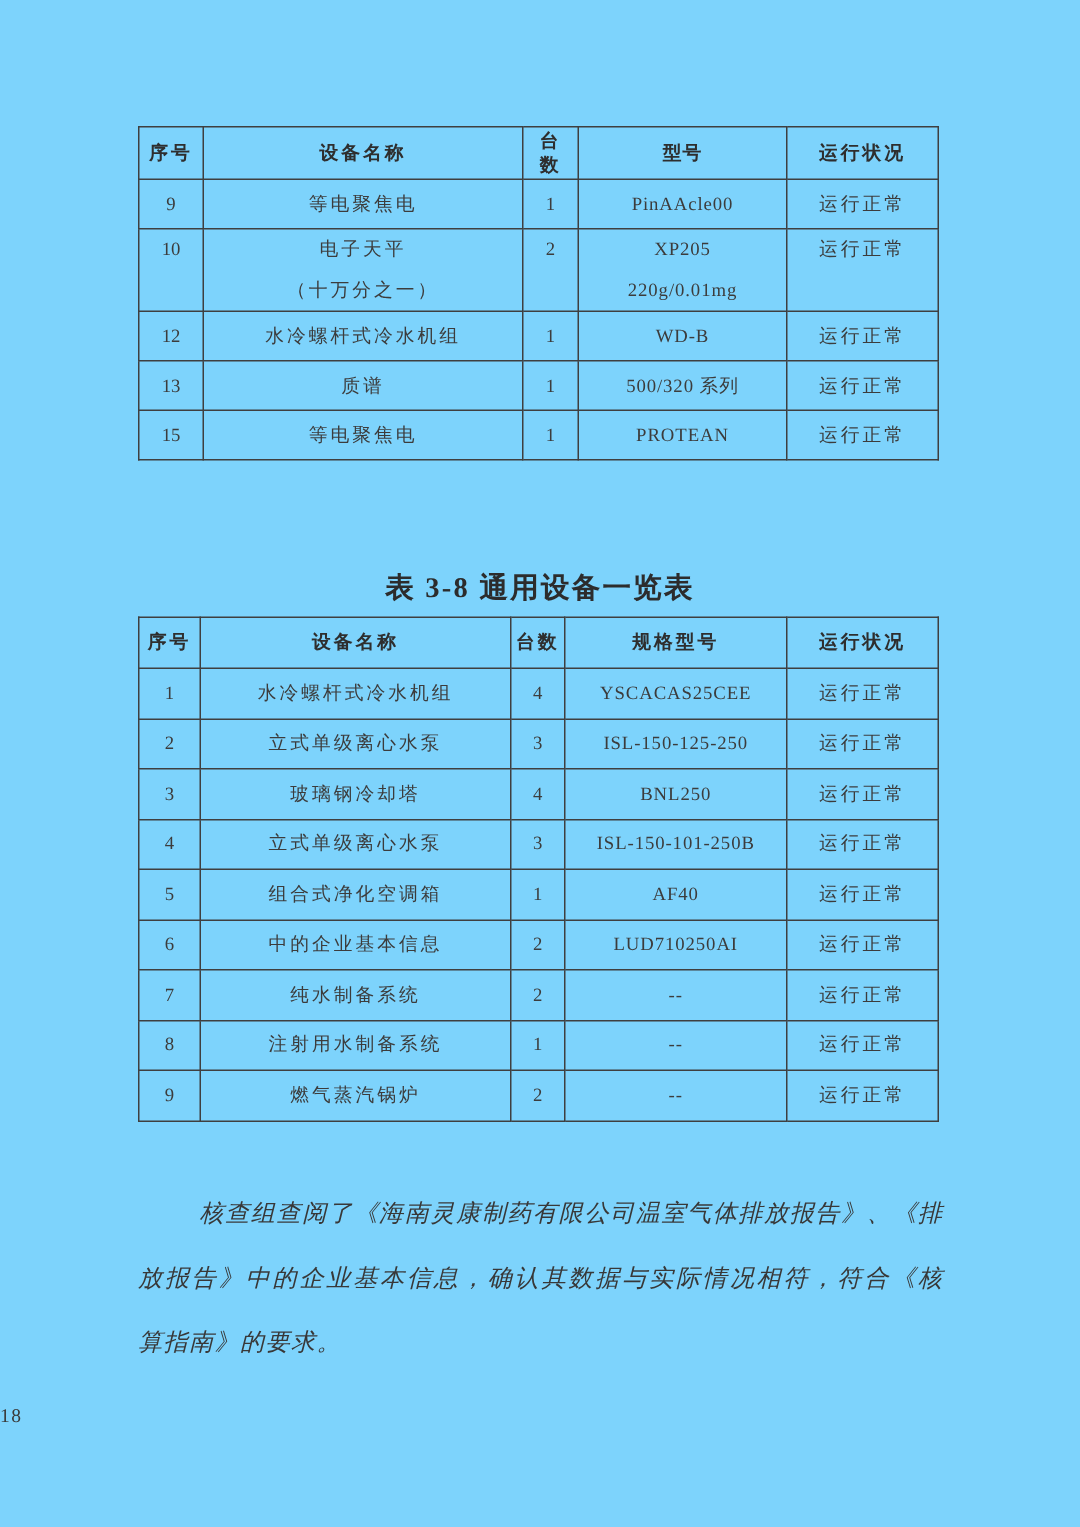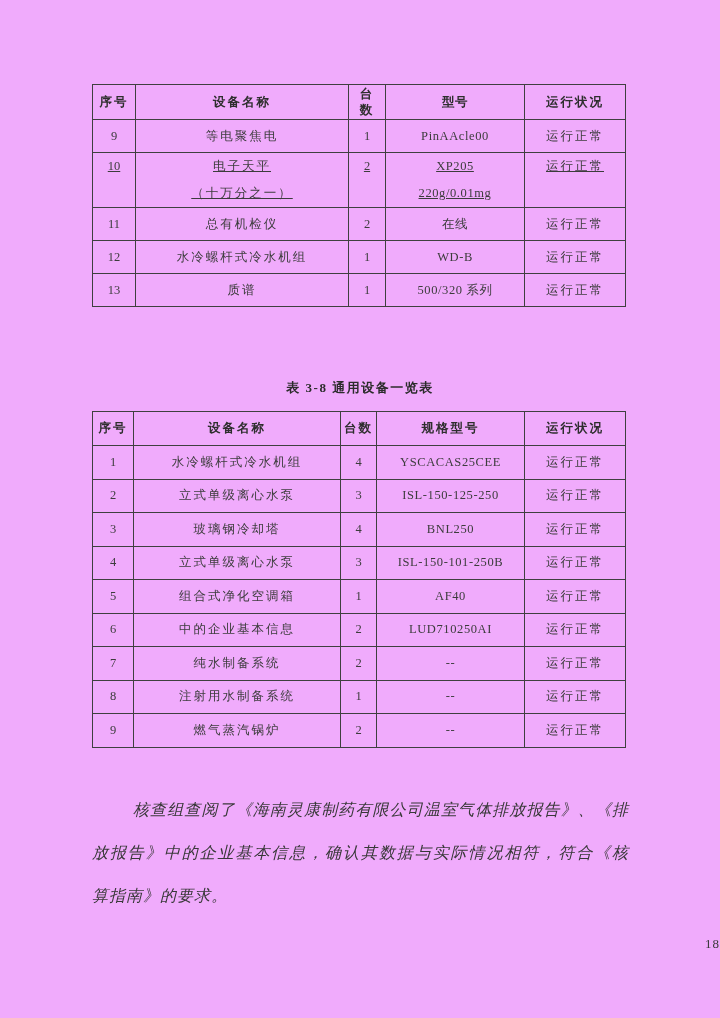--- a/index.html
+++ b/index.html
@@ -1,17 +1,17 @@
 <!DOCTYPE html>
 <html><head>
 <meta charset="utf-8">
 <style>
   html,body { margin:0; padding:0; background:#fff; }
   .page {
-    position:relative; width:720px; height:1018px; background:#f0abfc;
+    position:relative; width:720px; height:1018px; background:#7dd3fc;
     font-family:"Liberation Serif","DejaVu Serif",serif;
     color:#3a3a3a; overflow:hidden;
   }
   table {
     border-collapse:collapse; table-layout:fixed;
     position:absolute; left:92px; width:533px;
   }
   #t1 { top:84px; }
   #t2 { top:411px; }
   td, th {
@@ -20,37 +20,37 @@
     letter-spacing:2px; font-weight:normal; color:#3c3c3c;
   }
   th { font-weight:bold; color:#2e2e2e; }
   td.model-cell, th.model-cell { letter-spacing:0.6px; }
   td.num-cell { letter-spacing:0; }
   tr.h35 { height:35px; }
   tr.h33 { height:33px; }
   tr.h335 { height:33.5px; }
   tr.h34 { height:34px; }
   tr.h54 { height:54px; }
-  tr.h54 td { vertical-align:top;text-decoration:underline; }
+  tr.h54 td { vertical-align:top; }
   tr.h54 td .ln { display:block; line-height:27px; }
   tr.h54 td { line-height:27px; }
   th .stack { display:block; line-height:16px; }
   .table-title {
     position:absolute; top:379px; left:0; width:720px; text-align:center;
-    font-size:13px; font-weight:bold; letter-spacing:1.5px; color:#2c2c2c;
+    font-size:19px; font-weight:bold; letter-spacing:1.5px; color:#2c2c2c;
   }
   .para {
     position:absolute; left:92px; top:788px; width:537px;
     font-size:16px; line-height:43px; color:#383838; letter-spacing:1px;font-style:italic;
   }
   .para .jline { text-align:justify; text-align-last:justify; }
   .para .indent { text-indent:41px; }
   .para .lastline { text-align:left; }
   .page-num {
-    position:absolute; top:936px; left:0; width:720px; text-align:right;
+    position:absolute; top:936px; left:0; width:720px; text-align:left;
     font-size:13px; color:#3a3a3a; letter-spacing:1px;
   }
 </style>
 </head>
 <body>
 
 <div class="page">
 
   <table id="t1">
     <colgroup>
@@ -85,38 +85,38 @@
         <span class="ln">（十万分之一）</span>
       </td>
       <td class="num-cell">2</td>
       <td class="model-cell">
         <span class="ln">XP205</span>
         <span class="ln">220g/0.01mg</span>
       </td>
       <td>运行正常</td>
     </tr>
     <tr class="h33">
-      <td class="num-cell">11</td>
-      <td>总有机检仪</td>
-      <td class="num-cell">2</td>
-      <td class="model-cell">在线</td>
-      <td>运行正常</td>
-    </tr>
-    <tr class="h33">
       <td class="num-cell">12</td>
       <td>水冷螺杆式冷水机组</td>
       <td class="num-cell">1</td>
       <td class="model-cell">WD-B</td>
       <td>运行正常</td>
     </tr>
     <tr class="h33">
       <td class="num-cell">13</td>
       <td>质谱</td>
       <td class="num-cell">1</td>
       <td class="model-cell">500/320 系列</td>
+      <td>运行正常</td>
+    </tr>
+    <tr class="h33">
+      <td class="num-cell">15</td>
+      <td>等电聚焦电</td>
+      <td class="num-cell">1</td>
+      <td class="model-cell">PROTEAN</td>
       <td>运行正常</td>
     </tr>
   </tbody>
     </table>
 
   <div class="table-title">表 3-8  通用设备一览表</div>
 
   <table id="t2">
     <colgroup>
       <col style="width:41px">

